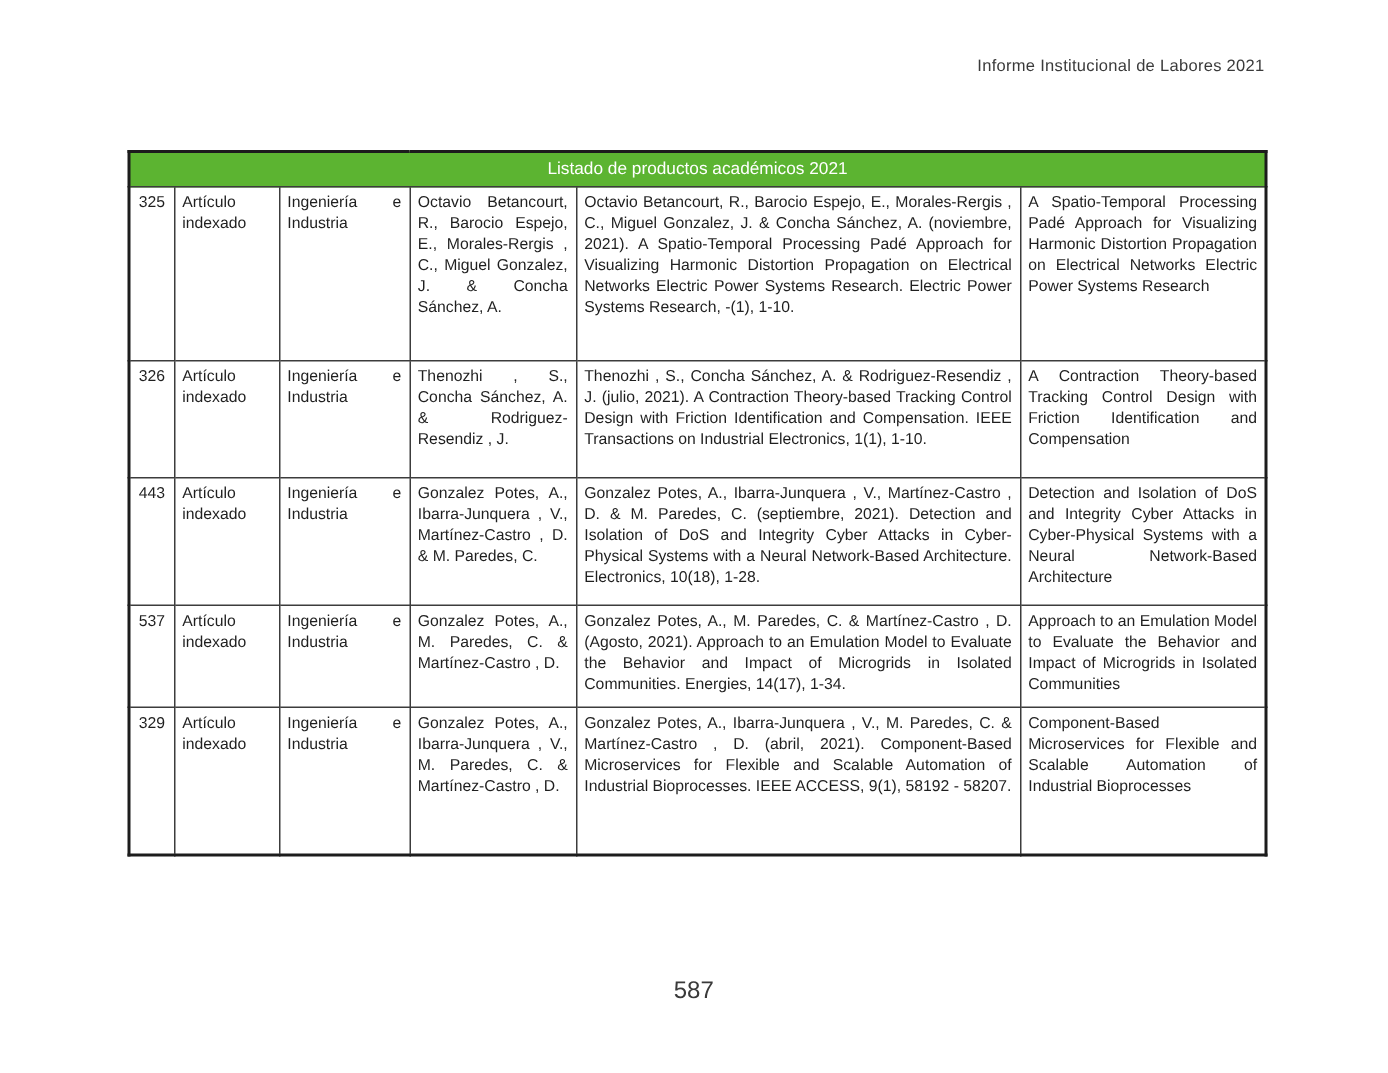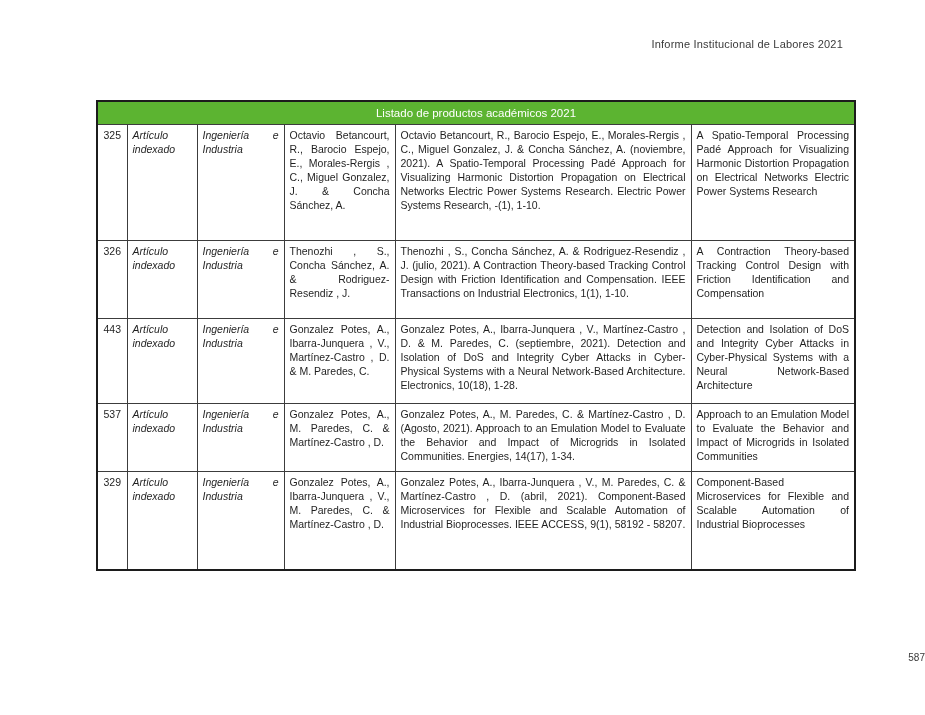--- a/index.html
+++ b/index.html
@@ -13,21 +13,21 @@
   }
   .running-head{
     position:absolute;
     top:38px; right:82px;
     font-size:11px;
     color:#3a3a3a;
     letter-spacing:0.2px;
   }
   .doc-table{
     position:absolute;
-    left:96px; top:100px;
+    left:85px; top:100px;
     width:758px;
     border-collapse:collapse;
     table-layout:fixed;
     font-size:10.5px;
     line-height:14px;
   }
   .doc-table td, .doc-table th{
     border:1.4px solid #3c3c3c;
     padding:3px 5px;
     vertical-align:top;
@@ -51,32 +51,31 @@
     height:32px;
     font-size:10.5px;
   }
   .cell-no{
     text-align:center;
     vertical-align:middle;
   }
   .cell-tipo, .cell-area{
     vertical-align:middle;
     text-align:justify;
-    font-style:italic;
   }
   .cell-autores, .cell-ficha, .cell-titulo{
     text-align:justify;
     vertical-align:top;
   }
   .page-number{
     position:absolute;
     left:0; right:0;
     top:652px;
-    text-align:right;
-    font-size:10px;
+    text-align:center;
+    font-size:16px;
     color:#3a3a3a;
   }
 </style>
 </head>
 <body>
 
 <div class="running-head">Informe Institucional de Labores 2021</div>
 
 <table class="doc-table">
   <colgroup>

